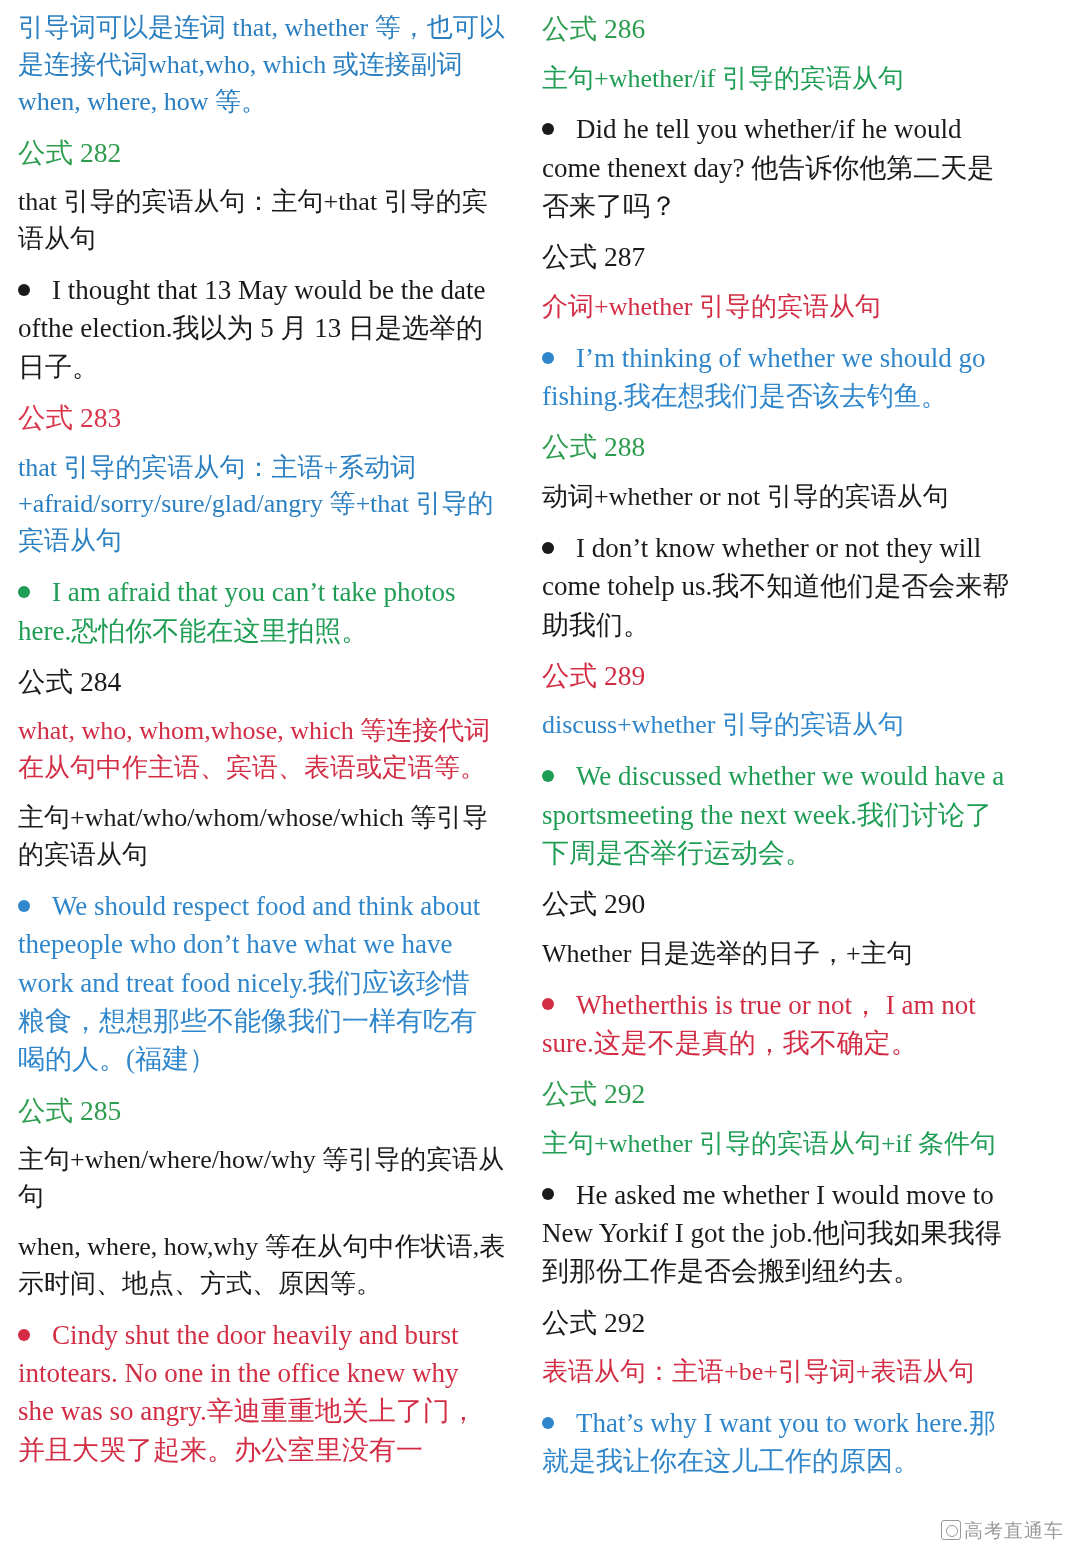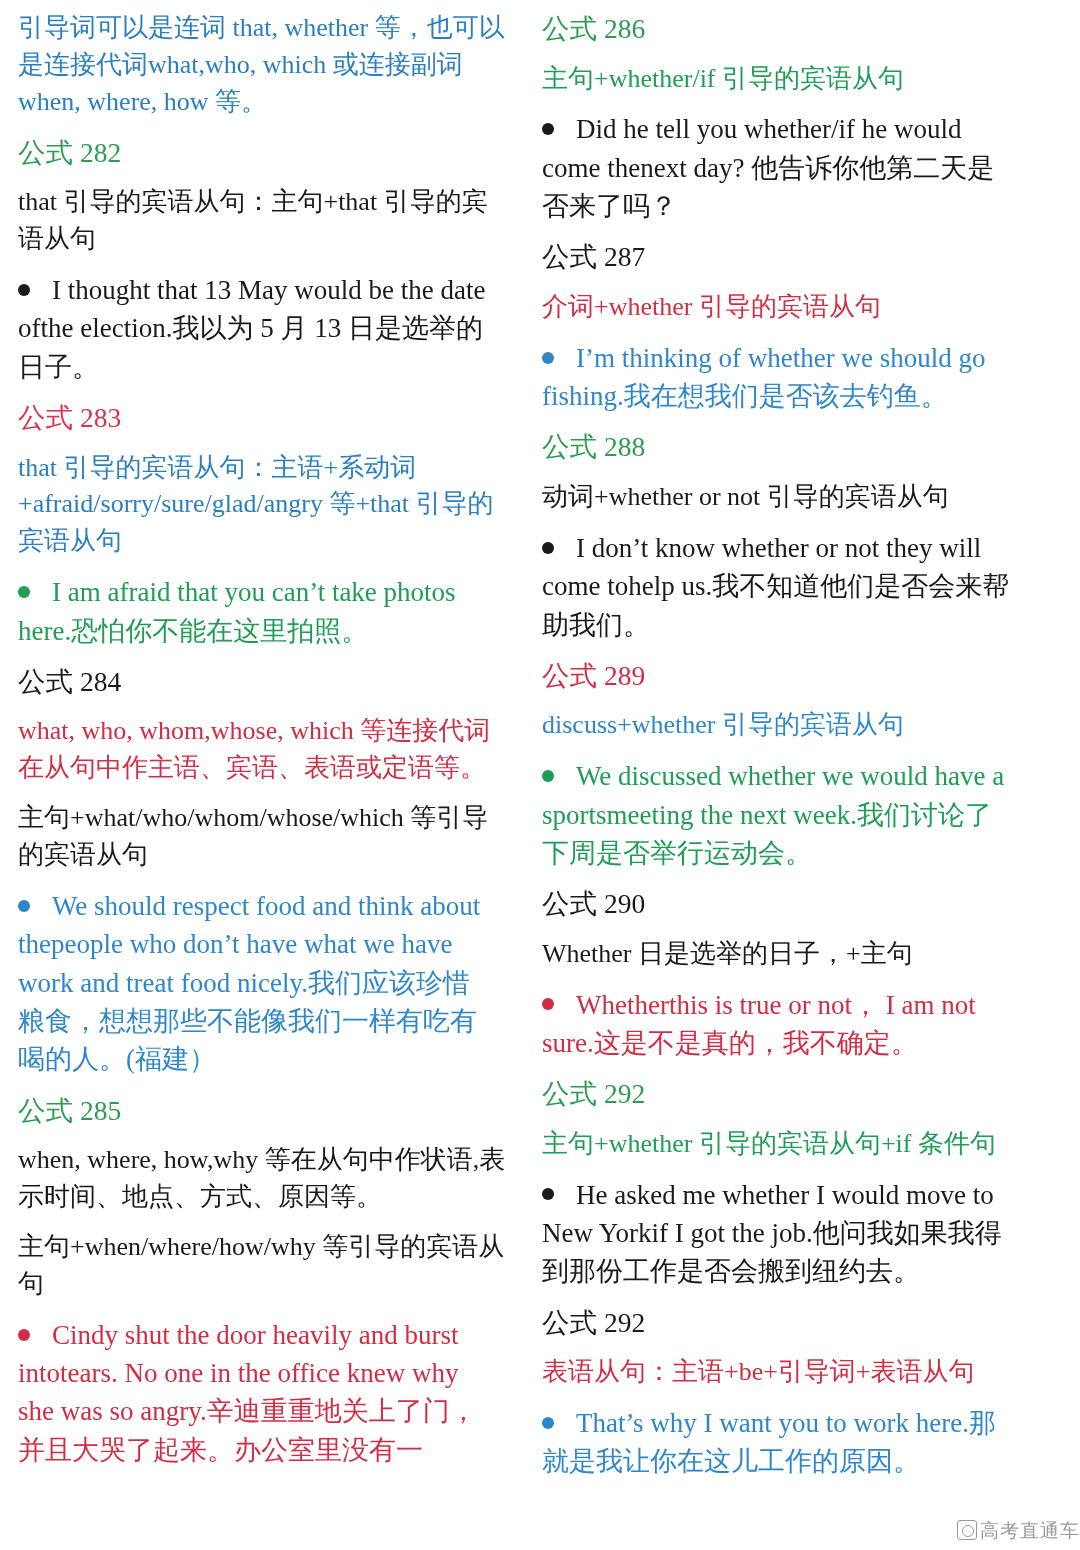--- a/index.html
+++ b/index.html
@@ -60,21 +60,21 @@
   }
   .c-black { color: #1a1a1a; }
   .c-green { color: #2e9c4f; }
   .c-red   { color: #d9344a; font-family: Liberation Serif, serif; }
   .c-blue  { color: #2a7fc1; }
   .c-dgreen { color: #1f9d55; }
   .c-crimson { color: #d22d44; }
   .c-sky { color: #2f86cb; }
   .watermark {
     position: absolute;
-    right: 0;
+    right: 16px;
     bottom: 6px;
     font-size: 19px;
     color: #9a9a9a;
     font-family: "Liberation Sans", sans-serif;
     letter-spacing: 1px;
     white-space: nowrap;
   }
   .wm-badge {
     display: inline-block;
     width: 20px;
@@ -110,22 +110,22 @@
       <p class="heading c-red">公式 283</p>
       <p class="blk c-blue">that 引导的宾语从句：主语+系动词+afraid/sorry/sure/glad/angry 等+that 引导的宾语从句</p>
       <p class="bullet c-dgreen"><span class="dot"></span><span>I am afraid that you can’t take photos here.恐怕你不能在这里拍照。</span></p>
 
       <p class="heading c-black">公式 284</p>
       <p class="blk c-crimson">what, who, whom,whose, which 等连接代词在从句中作主语、宾语、表语或定语等。</p>
       <p class="blk c-black">主句+what/who/whom/whose/which 等引导的宾语从句</p>
       <p class="bullet c-sky"><span class="dot"></span><span>We should respect food and think about thepeople who don’t have what we have work and treat food nicely.我们应该珍惜粮食，想想那些不能像我们一样有吃有喝的人。(福建）</span></p>
 
       <p class="heading c-green">公式 285</p>
+      <p class="blk c-black">主句+when/where/how/why 等引导的宾语从句</p>
       <p class="blk c-black">when, where, how,why 等在从句中作状语,表示时间、地点、方式、原因等。</p>
-      <p class="blk c-black">主句+when/where/how/why 等引导的宾语从句</p>
       <p class="bullet c-crimson"><span class="dot"></span><span>Cindy shut the door heavily and burst intotears. No one in the office knew why she was so angry.辛迪重重地关上了门，并且大哭了起来。办公室里没有一</span></p>
     </div>
 
     <div class="col">
       <p class="heading c-green">公式 286</p>
       <p class="blk c-dgreen">主句+whether/if 引导的宾语从句</p>
       <p class="bullet c-black"><span class="dot"></span><span>Did he tell you whether/if he would come thenext day?  他告诉你他第二天是否来了吗？</span></p>
 
       <p class="heading c-black">公式 287</p>
       <p class="blk c-crimson">介词+whether 引导的宾语从句</p>

